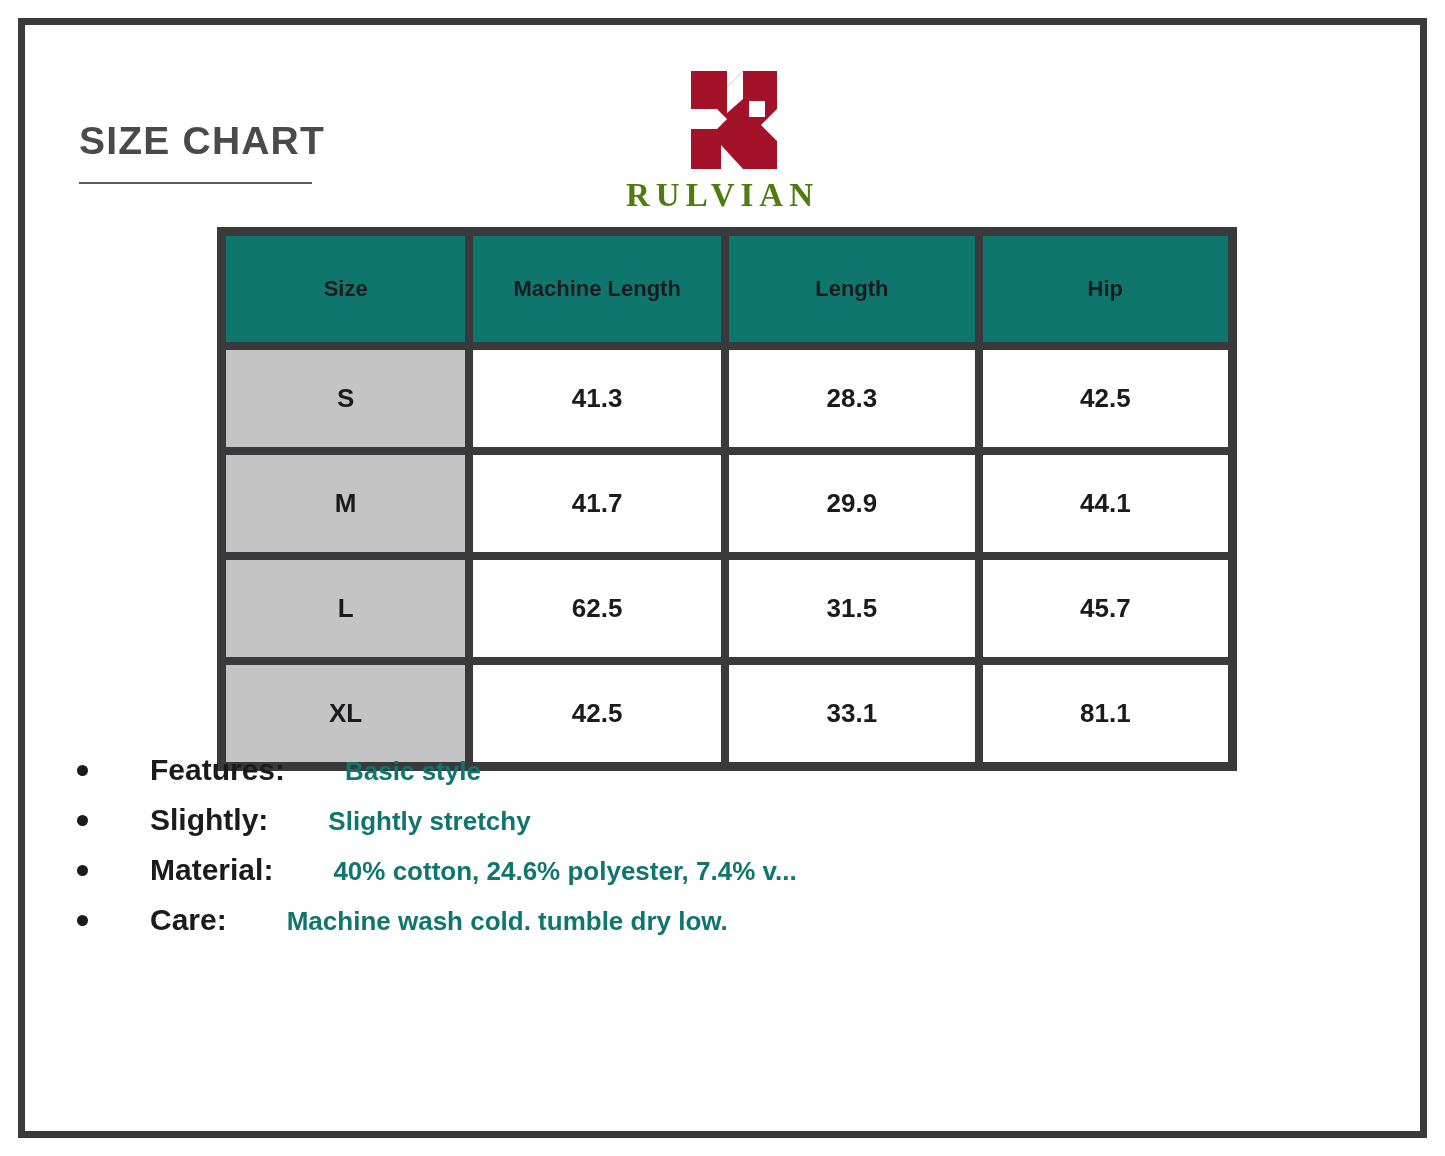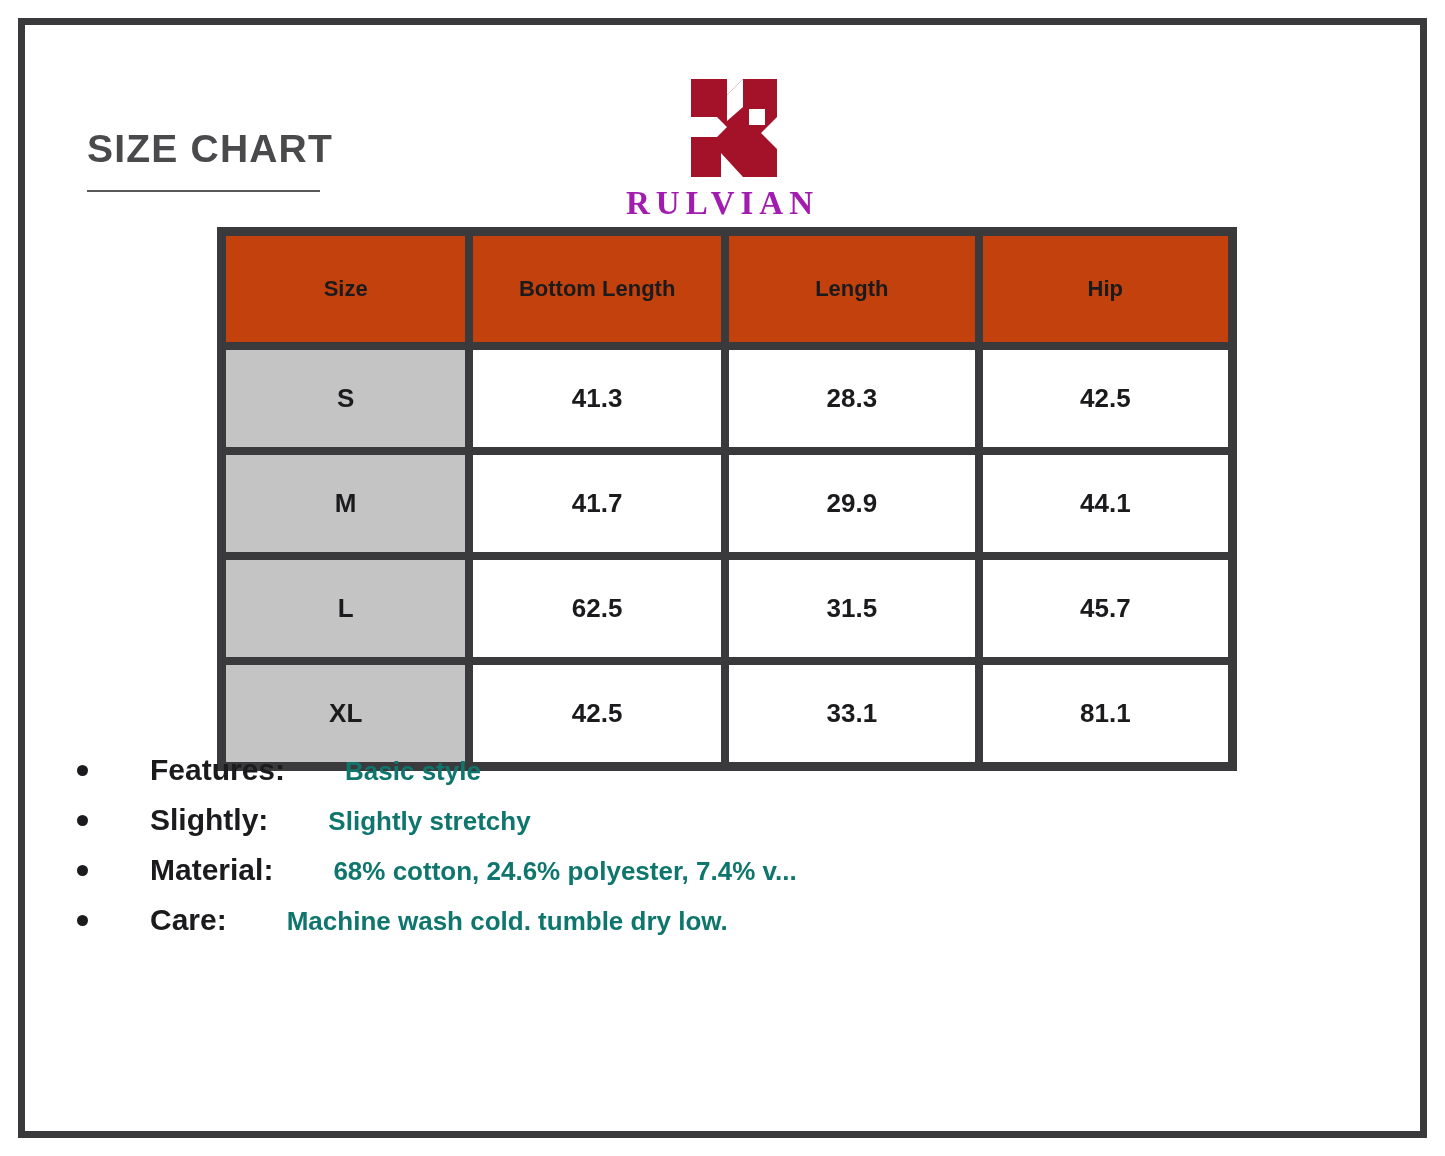--- a/index.html
+++ b/index.html
@@ -28,21 +28,21 @@
     height: 100%;
     box-sizing: border-box;
     border: 7px solid #3a3a3c;
     background: #ffffff;
   }
   .inner {
     position: relative;
     width: 100%;
     height: 100%;
     box-sizing: border-box;
-    padding: 12px;
+    padding: 4px;
   }
 
   
   .header {
     position: relative;
     height: 190px;
   }
   .title-block {
     position: absolute;
     left: 50px;
@@ -74,21 +74,21 @@
     display: block;
     margin: 0 auto;
     width: 116px;
     height: 106px;
   }
   .brand-name {
     margin-top: 4px;
     font-size: 33px;
     font-weight: bold;
     letter-spacing: 6px;
-    color: #a21caf;
+    color: #4d7c0f;
     font-family: "Liberation Serif", serif;
   }
 
   
   .table-wrap {
     position: absolute;
     left: 192px;
     top: 202px;
     width: 1020px;
   }
@@ -100,21 +100,21 @@
     border: 5px solid #3a3a3c;
   }
   table.size-chart td, table.size-chart th {
     border: 4px solid #3a3a3c;
     text-align: center;
     vertical-align: middle;
     font-weight: bold;
     color: #1b1b1d;
   }
   table.size-chart thead th {
-    background: #c2410c;
+    background: #0f766e;
     height: 104px;
     font-size: 22px;
   }
   table.size-chart tbody td {
     height: 95px;
     background: #ffffff;
     font-size: 26px;
   }
   table.size-chart tbody td.size-cell {
     background: #c4c4c4;
@@ -188,21 +188,21 @@
         <table class="size-chart">
           <colgroup>
             <col class="c-size">
               <col class="c-bl">
               <col class="c-waist">
               <col class="c-hip">
           </colgroup>
           <thead>
             <tr>
               <th>Size</th>
-              <th>Bottom Length</th>
+              <th>Machine Length</th>
               <th>Length</th>
               <th>Hip</th>
             </tr>
           </thead>
           <tbody>
             <tr>
               <td class="size-cell">S</td>
               <td>41.3</td>
               <td>28.3</td>
               <td>42.5</td>
@@ -236,21 +236,21 @@
           <span class="note-value">Basic style</span>
         </div>
         <div class="note-row">
           <span class="bullet"></span>
           <span class="note-label">Slightly:</span>
           <span class="note-value">Slightly stretchy</span>
         </div>
         <div class="note-row">
           <span class="bullet"></span>
           <span class="note-label">Material:</span>
-          <span class="note-value">68% cotton, 24.6% polyester, 7.4% v...</span>
+          <span class="note-value">40% cotton, 24.6% polyester, 7.4% v...</span>
         </div>
         <div class="note-row">
           <span class="bullet"></span>
           <span class="note-label">Care:</span>
           <span class="note-value">Machine wash cold. tumble dry low.</span>
         </div>
       </div>
 
     </div>
   </div>

